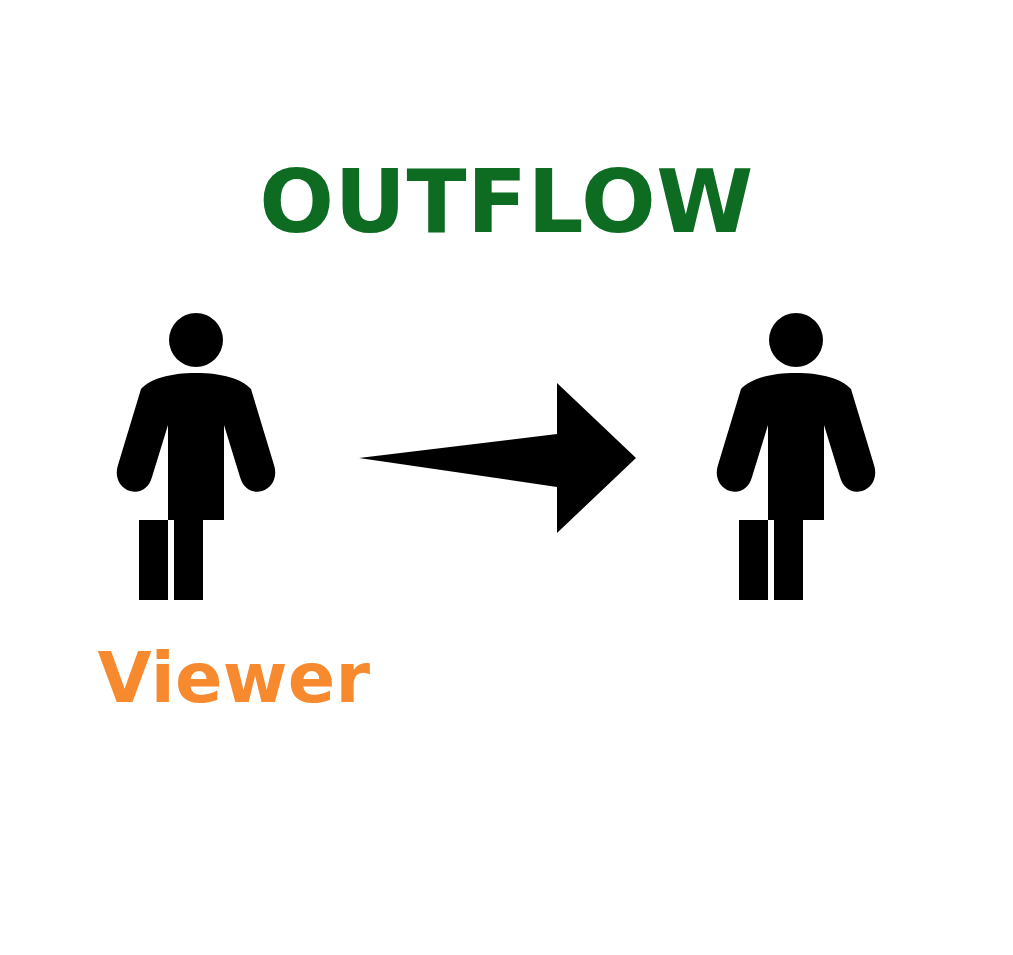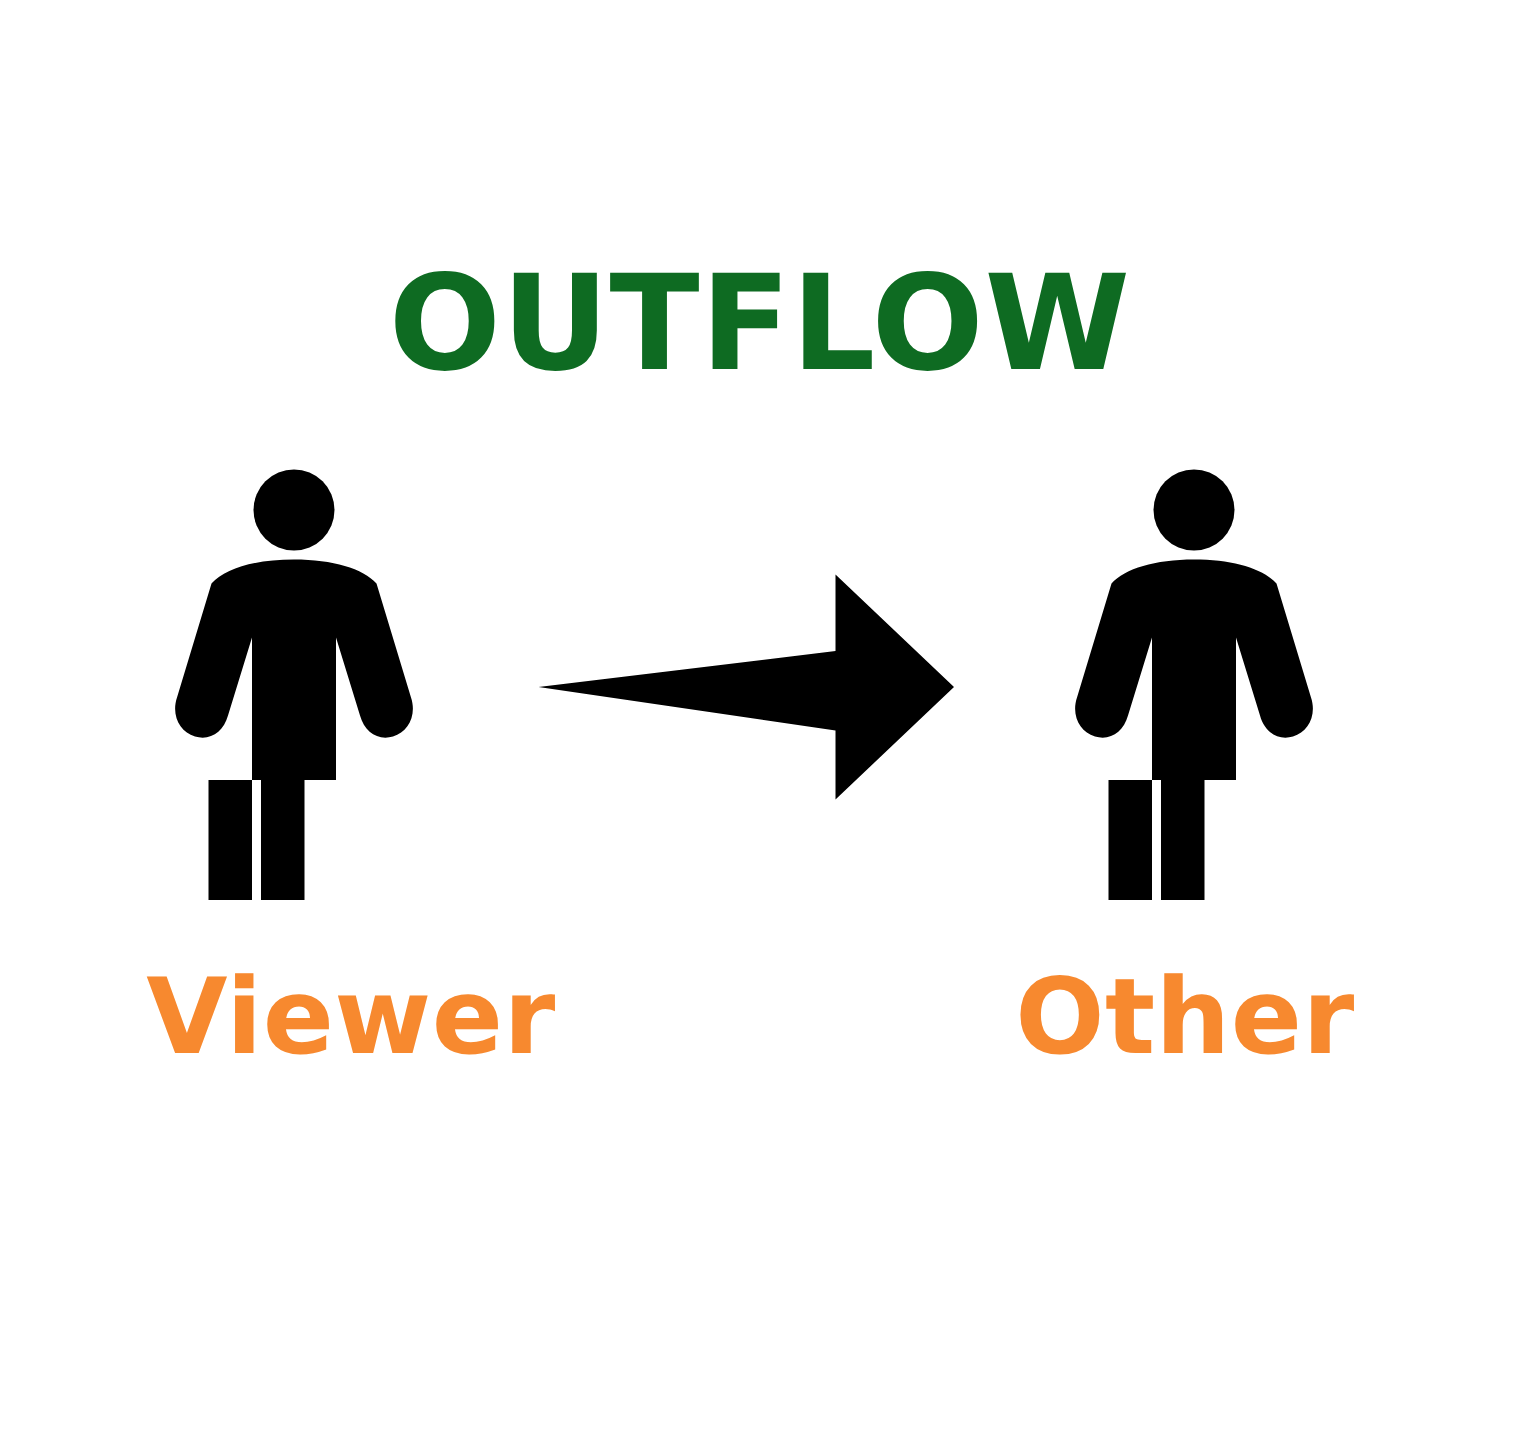--- a/index.html
+++ b/index.html
@@ -16,21 +16,21 @@
     width: 1013px;
     height: 955px;
     background: #ffffff;
     overflow: hidden;
   }
 
   
   .title {
     position: absolute;
     left: 0;
-    top: 172px;
+    top: 158px;
     width: 1013px;
     text-align: center;
     font-size: 88px;
     line-height: 1;
     font-weight: 800;
     letter-spacing: 0.5px;
     color: #0E6B22;
     white-space: nowrap;
     user-select: none;
   }
@@ -158,15 +158,14 @@
                L207 8
                L286 83
                L207 158
                L207 112
                Z"></path>
     </svg>
   </div>
 
   <div class="figure-label left">Viewer</div>
 
-  <div class="figure-label right">Other</div>
 
 </div>
 
 </body></html>

